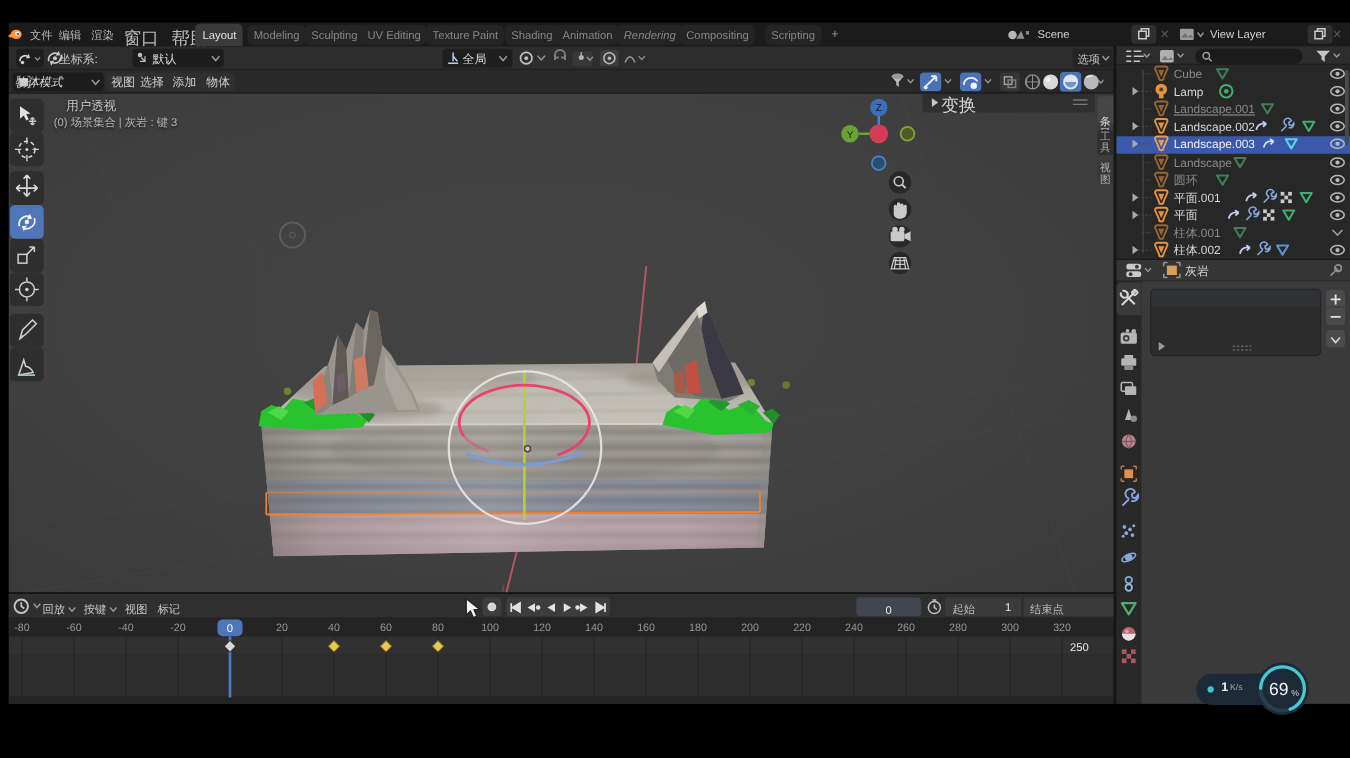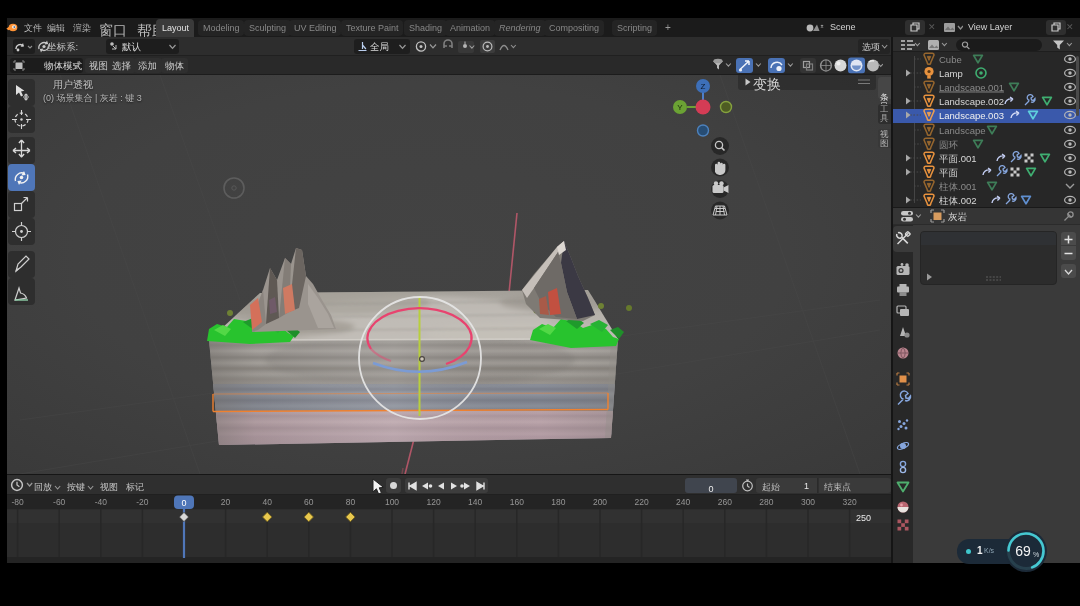--- a/index.html
+++ b/index.html
@@ -130,21 +130,21 @@
 <svg class="abs" style="left:881px;top:43px;" width="8" height="8" viewBox="0 0 8 8">
     <path d="M1,2 l2.6,3 2.6,-3" fill="none" stroke="#9a9a9a" stroke-width="1.1"></path>
   </svg>
 
 <div class="abs" style="left:7px;top:56px;width:884px;height:19px;background:#292929;border-bottom:1px solid #1c1c1c;"></div>
 <div class="abs" style="left:10px;top:58px;width:73px;height:15px;background:#1c1c1c;border-radius:3px;"></div>
 <svg class="abs" style="left:13px;top:60px;" width="12" height="11" viewBox="0 0 12 11">
   <rect x="2.5" y="2.5" width="7" height="6.5" fill="#bdbdbd"></rect>
   <path d="M1,1 h2 M9,1 h2 M1,10 h2 M9,10 h2 M1,1 v2 M11,1 v2 M1,10 v-2 M11,10 v-2" stroke="#8a8a8a" stroke-width="1"></path>
 </svg>
-<div class="txt" style="left:44px;top:60px;font-size:9.5px;color:#dcdcdc;">物体模式</div>
+<div class="txt" style="left:12px;top:60px;font-size:9.5px;color:#dcdcdc;font-style:italic;">物体模式</div>
 <svg class="abs" style="left:72px;top:62px;" width="9" height="8" viewBox="0 0 9 8">
     <path d="M1.5,2 l3,3.4 3,-3.4" fill="none" stroke="#9a9a9a" stroke-width="1.2"></path>
   </svg>
 <div class="abs" style="left:85px;top:58px;width:27px;height:15px;background:#2f2f2f;border-radius:3px;"></div>
 <div class="abs" style="left:108px;top:58px;width:28px;height:15px;background:#2f2f2f;border-radius:3px;"></div>
 <div class="abs" style="left:134px;top:58px;width:28px;height:15px;background:#2f2f2f;border-radius:3px;"></div>
 <div class="abs" style="left:161px;top:58px;width:27px;height:15px;background:#2f2f2f;border-radius:3px;"></div>
 <div class="txt" style="left:89px;top:60px;font-size:9.5px;color:#cecece;">视图</div>
 <div class="txt" style="left:112px;top:60px;font-size:9.5px;color:#cecece;text-align:center;">选择</div>
 <div class="txt" style="left:138px;top:60px;font-size:9.5px;color:#cecece;">添加</div>

